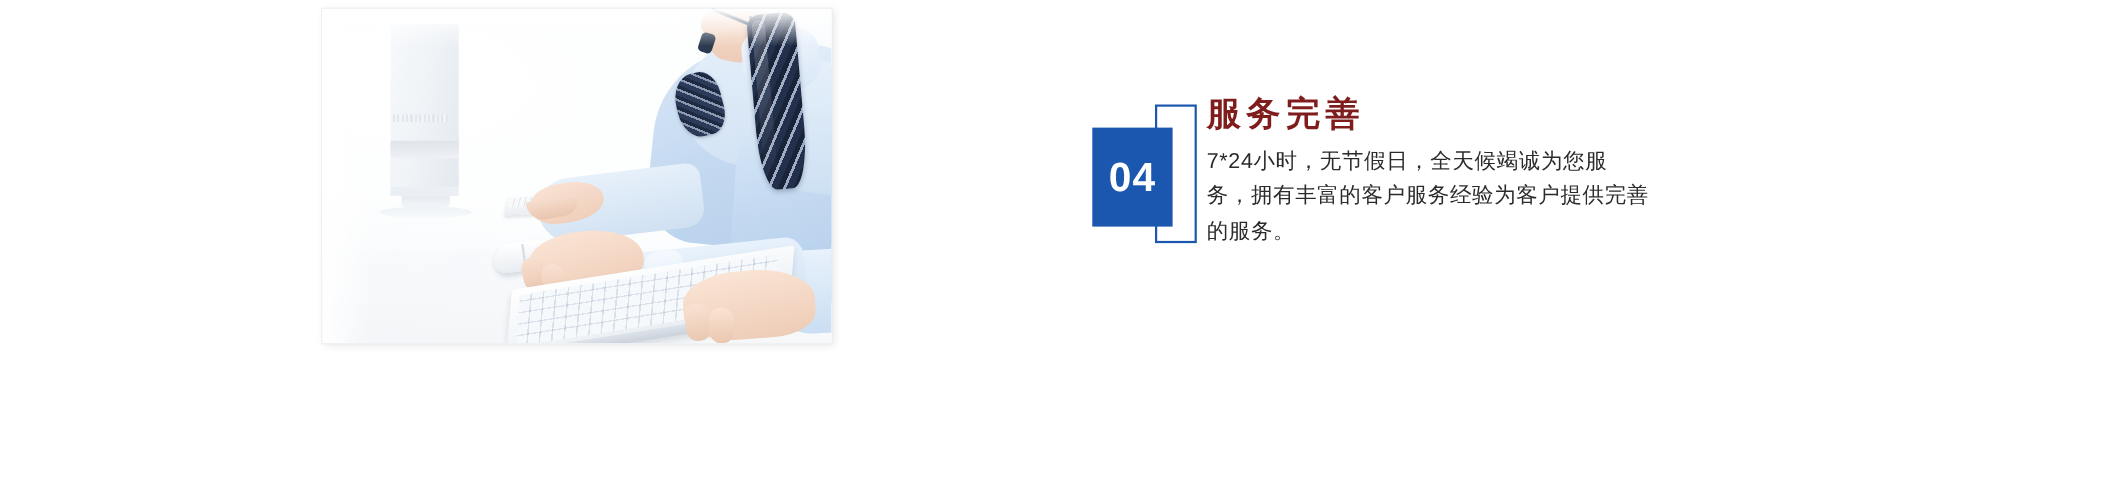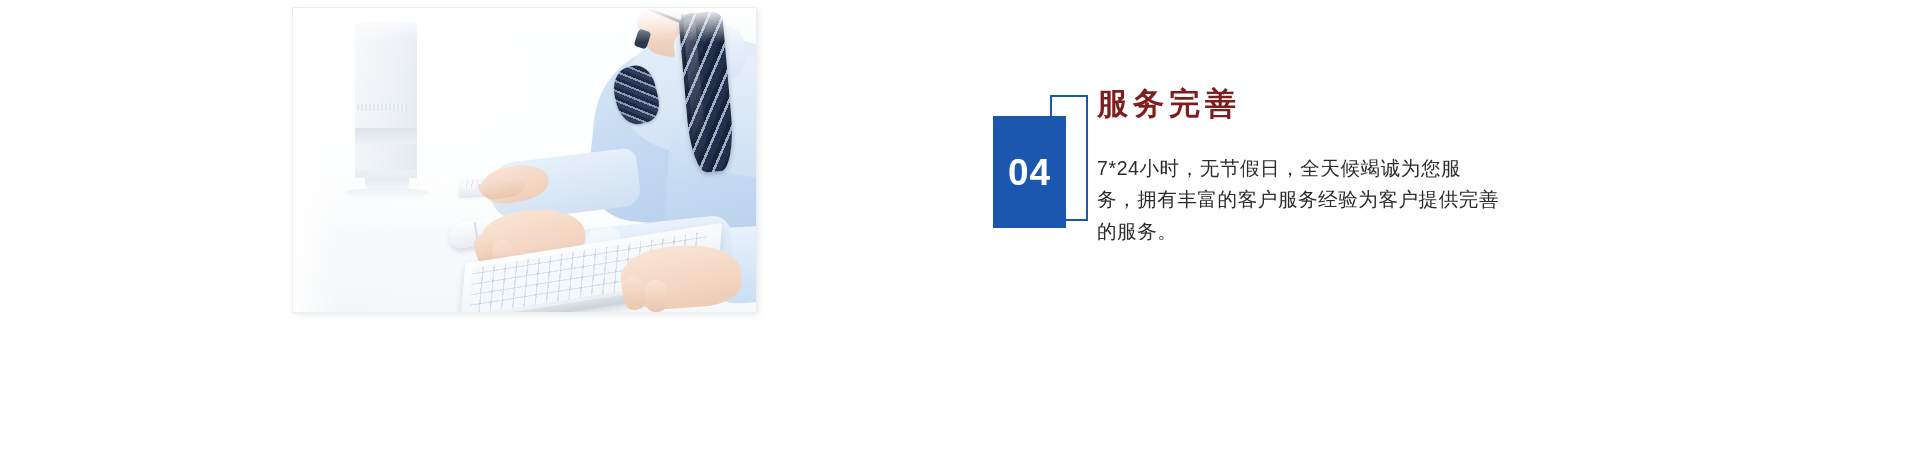--- a/index.html
+++ b/index.html
@@ -296,21 +296,21 @@
     position:absolute; left:0; top:0; width:96px; height:136px;
   }
   .badge-outline{
     position:absolute; left:57px; top:9px;
     width:38px; height:126px;
     border:2px solid #1b57ae;
     background:transparent;
   }
   .badge-fill{
     position:absolute; left:0px; top:30px;
-    width:73px; height:112px;
+    width:73px; height:90px;
     background:#1b57ae;
     display:flex; align-items:center; justify-content:center;
   }
   .badge-num{
     color:#ffffff;
     font-size:37px;
     font-weight:bold;
     letter-spacing:1px;
     font-family:"Liberation Sans", sans-serif;
     line-height:1;
@@ -322,21 +322,21 @@
   .title{
     color:#7f1d1d;
     font-size:31px;
     font-weight:bold;
     letter-spacing:5px;
     line-height:1.15;
     font-family:"Liberation Sans", sans-serif;
     white-space:nowrap;
   }
   .desc{
-    margin-top:31px;
+    margin-top:10px;
     color:#2b2b2b;
     font-size:19.5px;
     line-height:1.62;
     letter-spacing:.6px;
     width:404px;
     font-family:"Liberation Sans", sans-serif;
   }
 </style>
 </head>
 <body>

